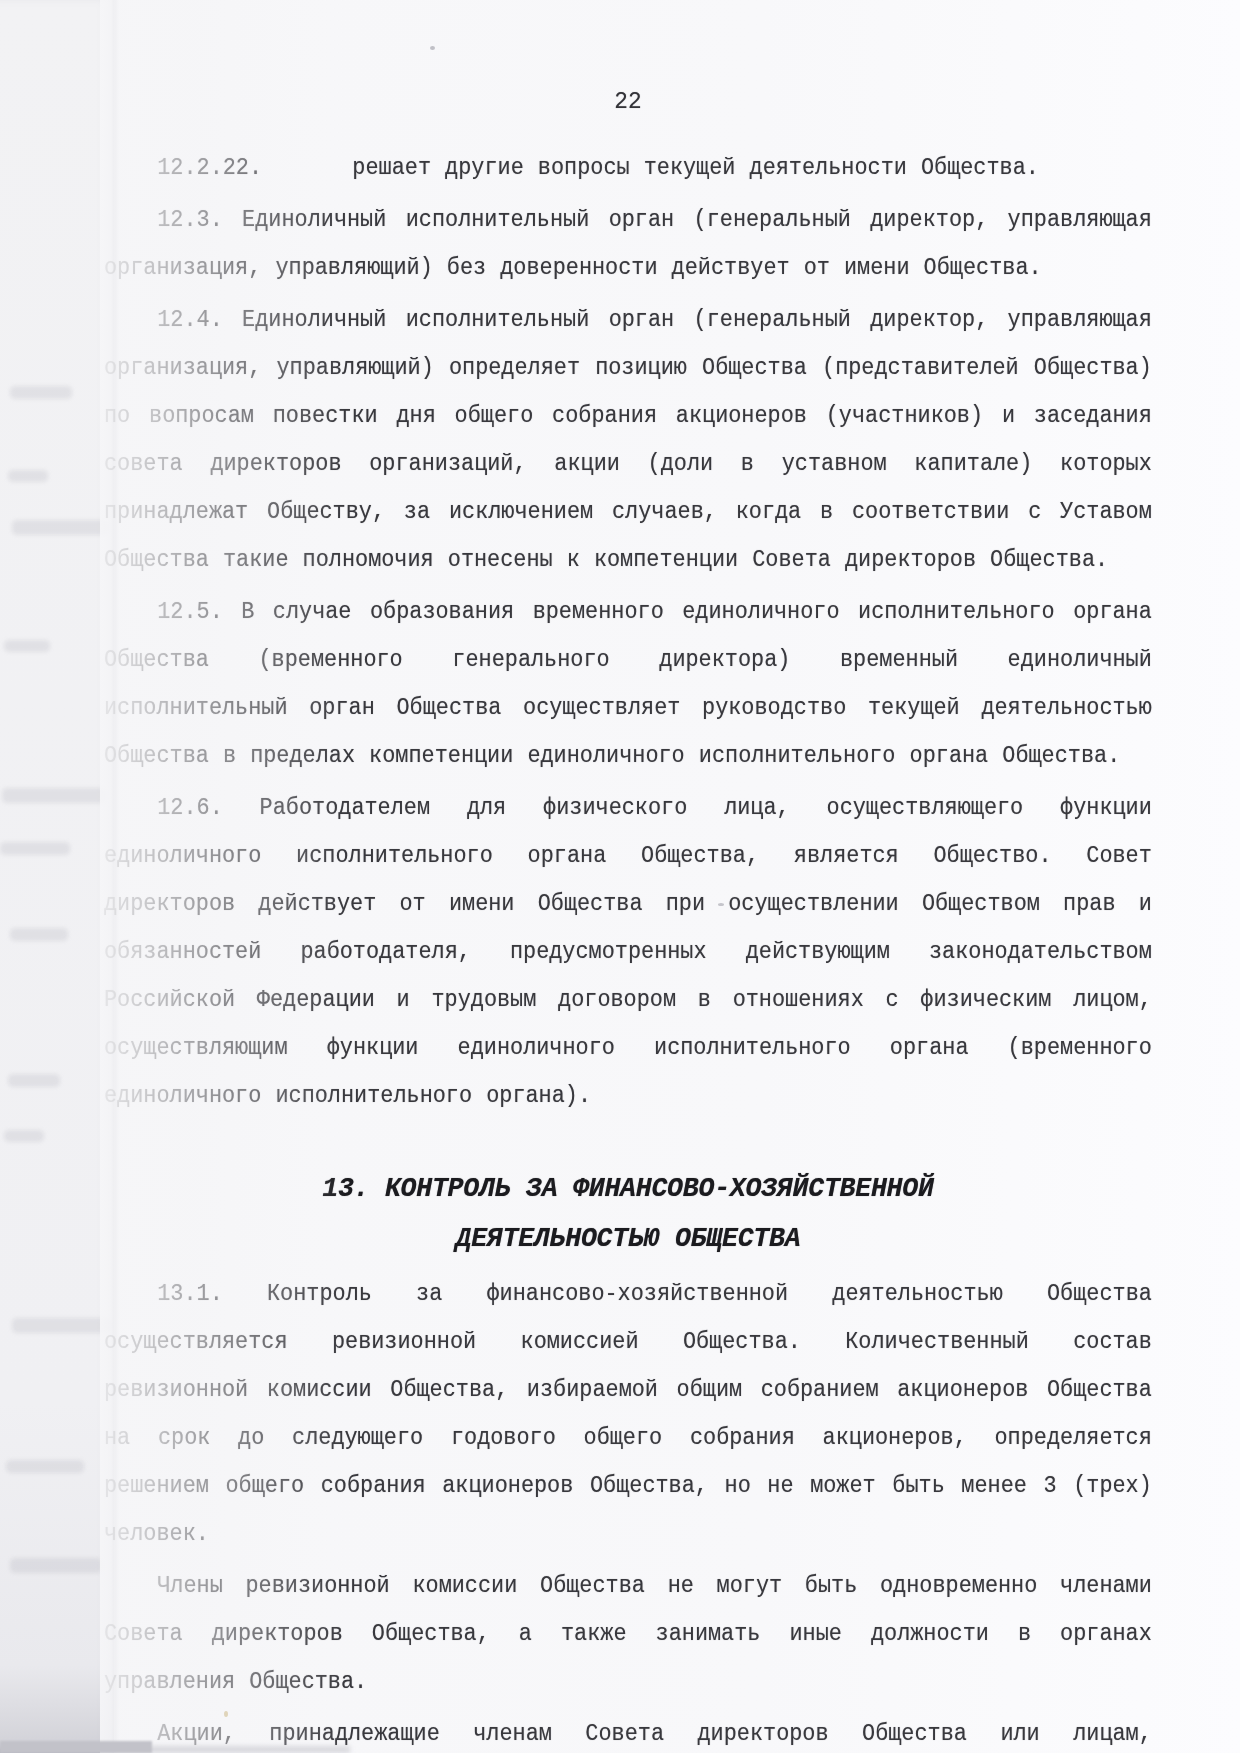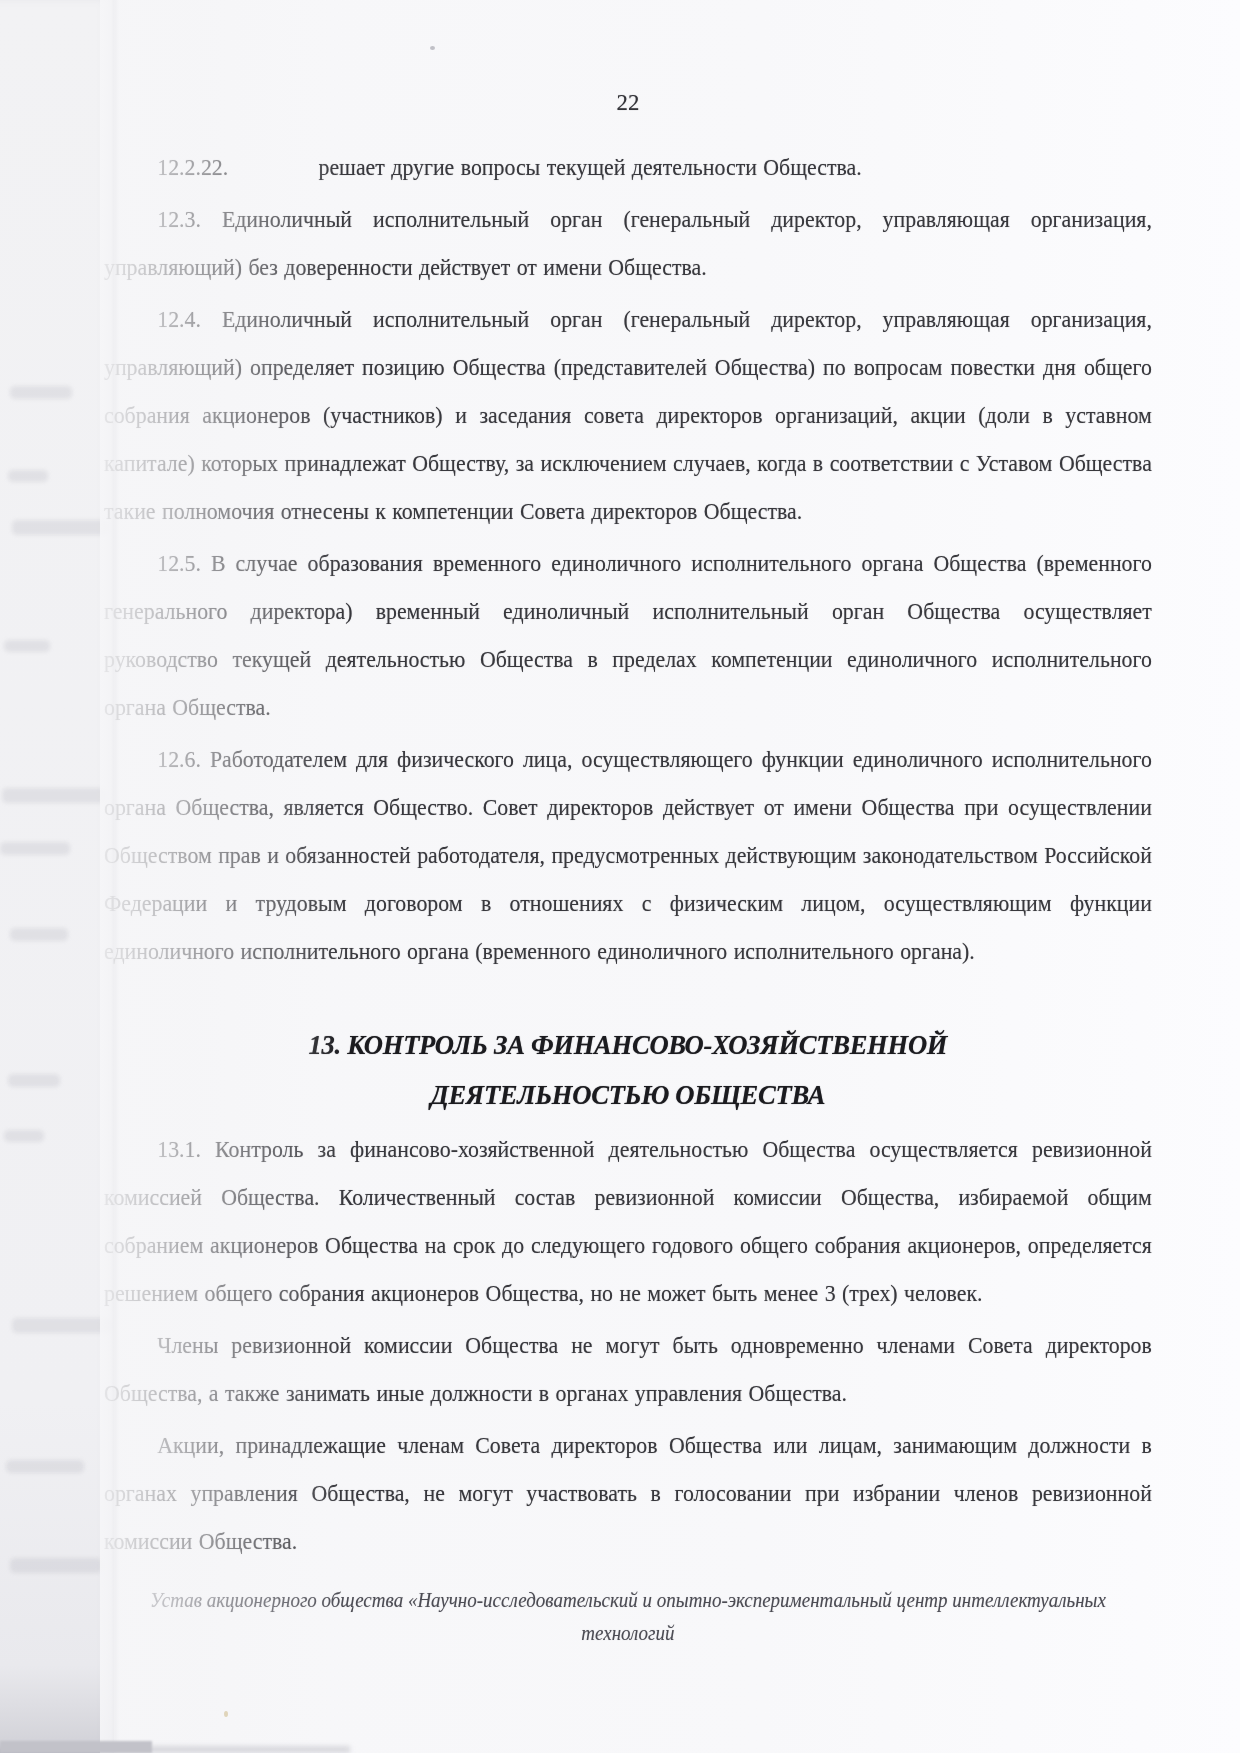--- a/index.html
+++ b/index.html
@@ -2,21 +2,21 @@
 <html><head>
 <meta charset="utf-8">
 <style>
   html, body { margin: 0; padding: 0; background: #e7e7ea; }
   .scan {
     position: relative;
     width: 1240px;
     height: 1753px;
     overflow: hidden;
     background: linear-gradient(90deg, #f2f2f4 0px, #f5f5f7 140px, #f7f7f9 320px, #f8f8fa 760px, #fbfbfd 1140px, #fcfcfe 1240px);
-    font-family: Liberation Serif, serif;
+    font-family: Liberation Mono, monospace;
   }
   
   .under {
     position: absolute; left: 0; top: 0; width: 114px; height: 100%;
     background: linear-gradient(180deg, #f2f2f4 0%, #f0f0f3 80%, #e9e9ed 95%, #d2d2d8 99.6%, #bdbdc4 100%);
     box-shadow: inset -10px 0 14px -8px rgba(130,130,145,0.35);
   }
   .crease {
     position: absolute; left: 111px; top: 0; width: 9px; height: 100%;
     background: linear-gradient(90deg, rgba(125,125,140,0) 0%, rgba(125,125,140,0.38) 45%, rgba(125,125,140,0.12) 75%, rgba(125,125,140,0) 100%);

